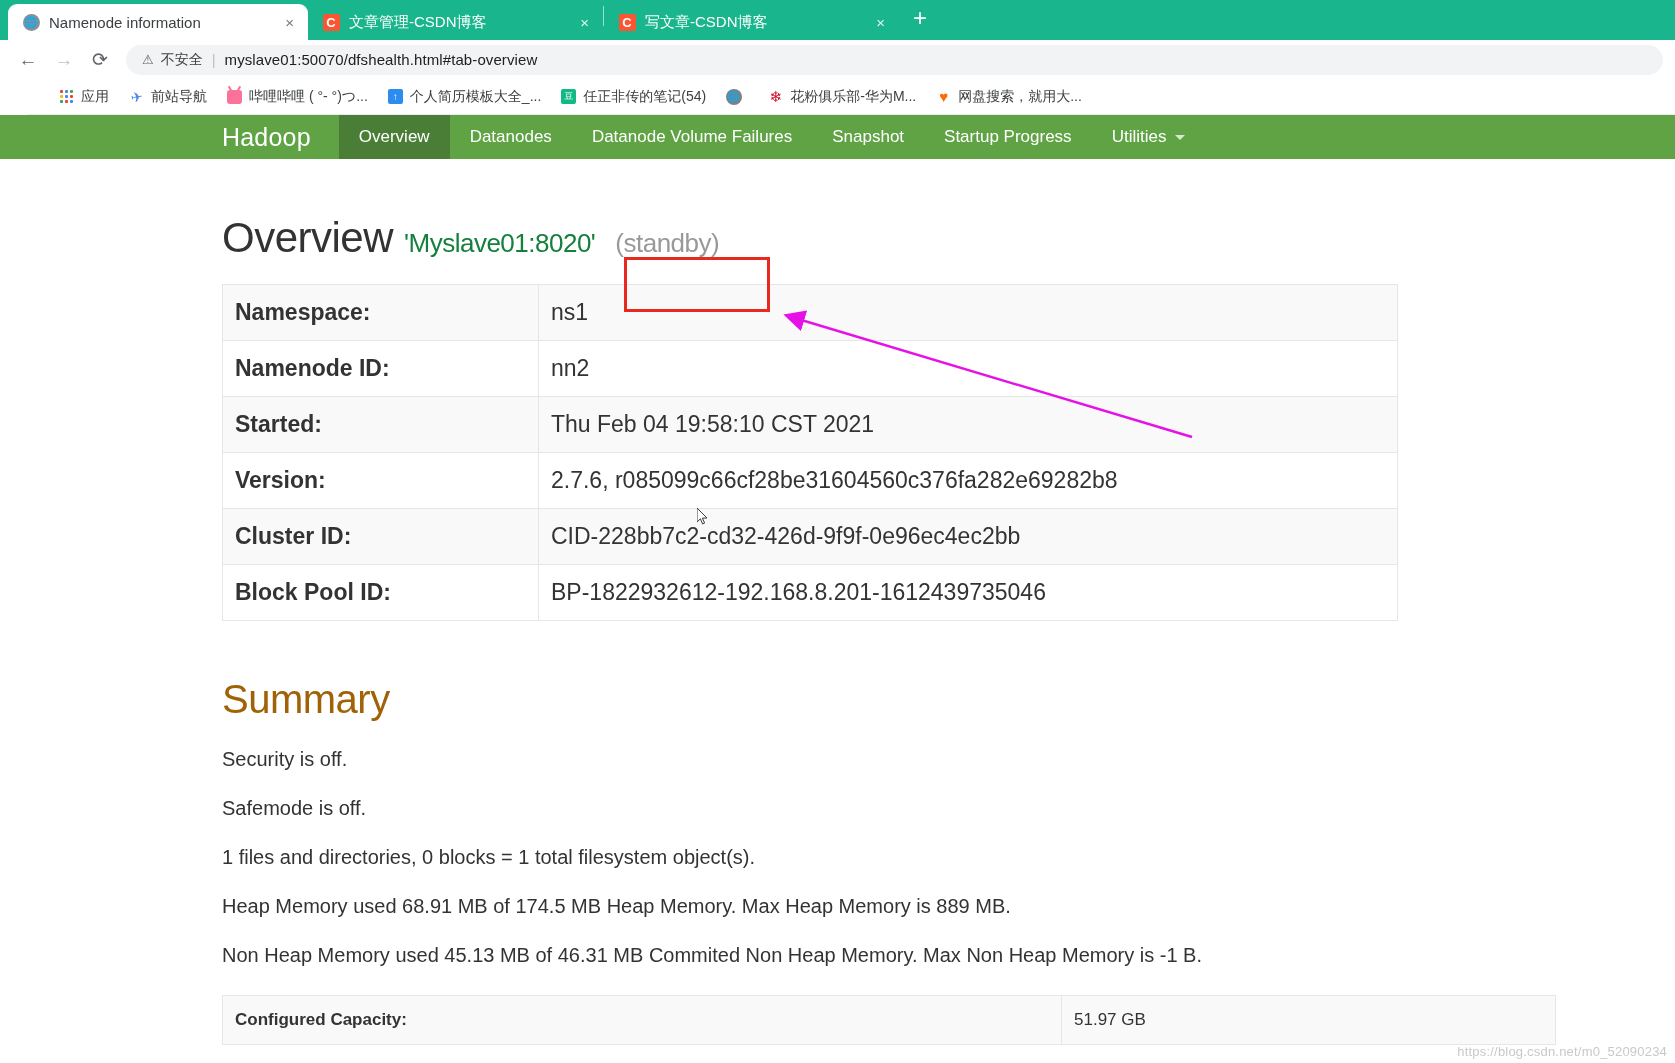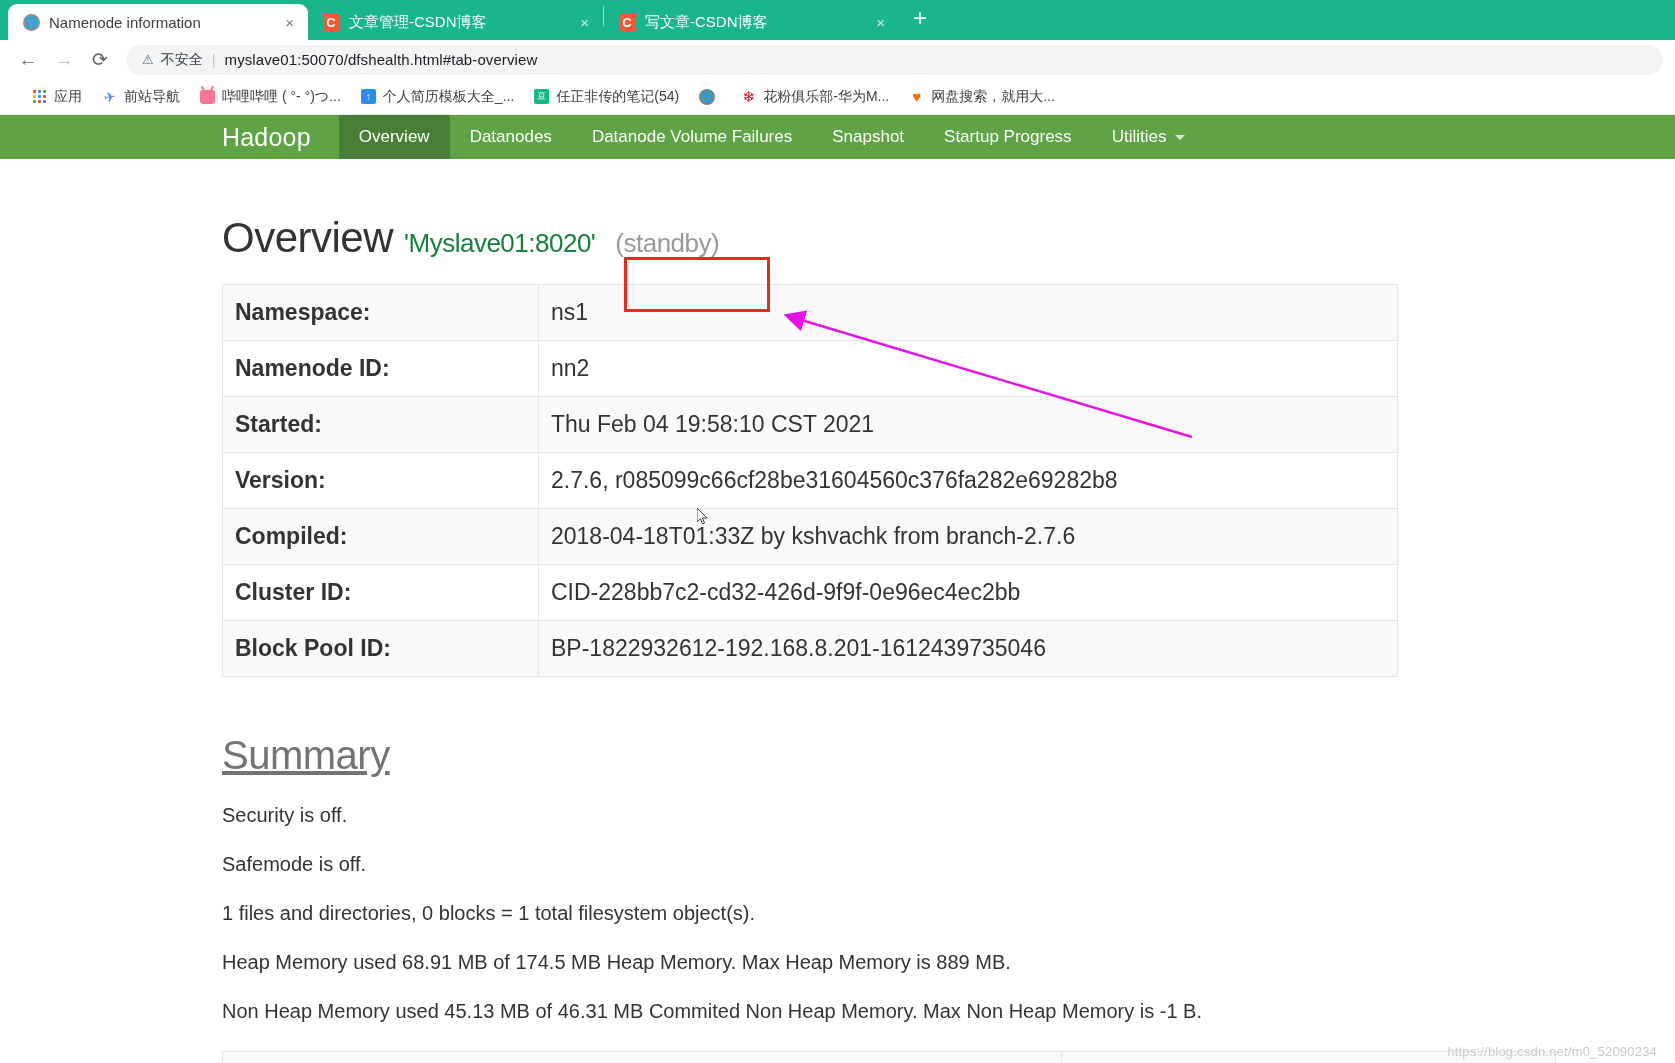--- a/index.html
+++ b/index.html
@@ -125,20 +125,21 @@
   .bookmarks {
     height: 36px;
     background: #ffffff;
     display: flex;
     align-items: center;
     padding: 0 24px;
     gap: 5px;
     font-size: 14px;
     color: #3c4043;
     border-bottom: 1px solid #e8eaed;
+    margin-left: 27px;
   }
   .bm {
     display: flex; align-items: center; gap: 6px;
     padding: 3px 7px;
     white-space: nowrap;
     max-width: 185px;
     overflow: hidden;
   }
   .bm-label { overflow:hidden; text-overflow:ellipsis; white-space:nowrap; }
   .bm-ico { width:17px;height:17px;flex:0 0 17px;display:flex;align-items:center;justify-content:center;font-size:12px;}
@@ -248,23 +249,22 @@
     color: #333333;
   }
   table.tbl td.k { width: 316px; font-weight: bold; }
   table.tbl tr:nth-child(odd) td { background: #f9f9f9; }
   table.tbl tr:nth-child(even) td { background: #ffffff; }
 
   h2.summary {
     margin: 56px 0 0 0;
     font-size: 40px;
     font-weight: 400;
-    color: #737373;
+    color: #a16207;
     letter-spacing: -.5px;
-    text-decoration: underline;
   }
   p.sline {
     font-size: 20px;
     color: #333333;
     margin: 26px 0 0 0;
   }
   table.tbl2 {
     width: 1334px;
     border-collapse: collapse;
     margin-top: 28px;
@@ -280,21 +280,21 @@
   table.tbl2 td.v { width: 494px; }
 
   .cursor {
     position: absolute;
     left: 697px; top: 508px;
     width: 12px; height: 18px;
     pointer-events: none;
   }
   .watermark {
     position: absolute;
-    right: 18px; bottom: 4px;
+    right: 8px; bottom: 4px;
     font-size: 13px;
     color: #c9c9c9;
     letter-spacing: .2px;
   }
 </style>
 </head>
 <body>
 
 <div class="browser-top">
   <div class="tab active">
@@ -433,24 +433,20 @@
       </tr>
       <tr>
         <td class="k">Started:</td>
         <td class="v">Thu Feb 04 19:58:10 CST 2021</td>
       </tr>
       <tr>
         <td class="k">Version:</td>
         <td class="v">2.7.6, r085099c66cf28be31604560c376fa282e69282b8</td>
       </tr>
       <tr>
-        <td class="k">Compiled:</td>
-        <td class="v">2018-04-18T01:33Z by kshvachk from branch-2.7.6</td>
-      </tr>
-      <tr>
         <td class="k">Cluster ID:</td>
         <td class="v">CID-228bb7c2-cd32-426d-9f9f-0e96ec4ec2bb</td>
       </tr>
       <tr>
         <td class="k">Block Pool ID:</td>
         <td class="v">BP-1822932612-192.168.8.201-1612439735046</td>
       </tr>
     </tbody>
       </table>
 

